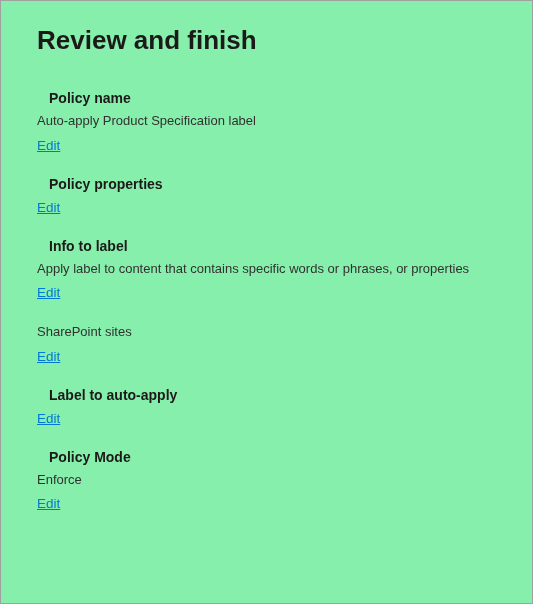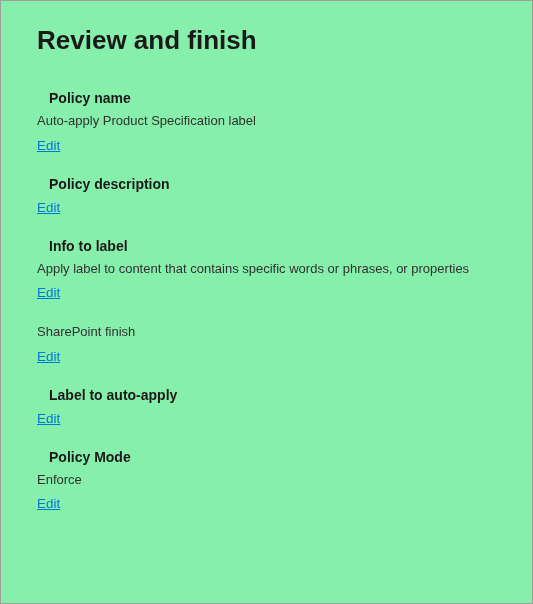--- a/index.html
+++ b/index.html
@@ -61,32 +61,32 @@
 <div class="panel">
   <h1 class="page-title">Review and finish</h1>
 
   <div class="section">
     <div class="section-label">Policy name</div>
     <div class="section-value">Auto-apply Product Specification label</div>
     <button class="edit-link">Edit</button>
   </div>
 
   <div class="section">
-    <div class="section-label">Policy description</div>
+    <div class="section-label">Policy properties</div>
     <button class="edit-link">Edit</button>
   </div>
 
   <div class="section">
     <div class="section-label">Info to label</div>
     <div class="section-value">Apply label to content that contains specific words or phrases, or properties</div>
     <button class="edit-link">Edit</button>
   </div>
 
   <div class="section">
-    <div class="section-value">SharePoint finish</div>
+    <div class="section-value">SharePoint sites</div>
     <button class="edit-link">Edit</button>
   </div>
 
   <div class="section">
     <div class="section-label">Label to auto-apply</div>
     <button class="edit-link">Edit</button>
   </div>
 
   <div class="section">
     <div class="section-label">Policy Mode</div>

